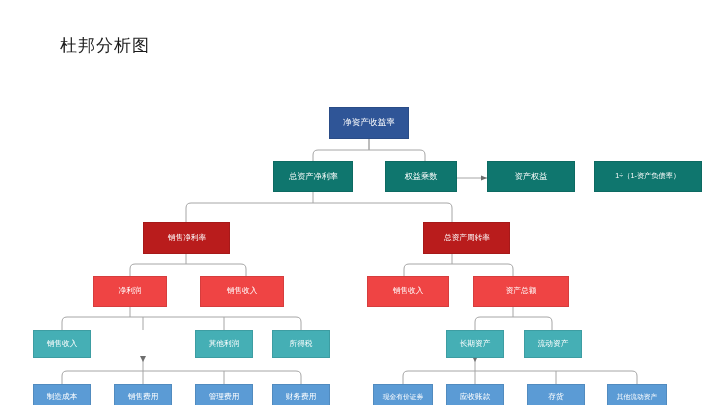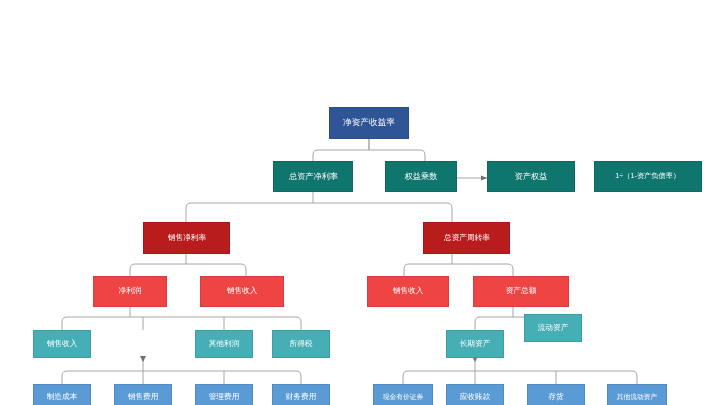--- a/index.html
+++ b/index.html
@@ -56,20 +56,21 @@
   .lvl-pink  { background: #ef4444; font-size: 8px; }
   .lvl-teal  { background: #45AFB5; font-size: 8px; }
   .lvl-blue  { background: #5B9BD5; font-size: 8px; }
   .node span { display: block; transform: scale(0.96); }
 </style>
 </head>
 <body>
 
 <div id="canvas">
 
+  <div id="title">杜邦分析图</div>
 
   <svg class="edges" viewBox="0 0 720 405">
     <g fill="none" stroke="#A6A6A6" stroke-width="1">
 
       <path d="M369,139 L369,150"></path>
       <path d="M313,171 L313,155 Q313,150 318,150 L420,150 Q425,150 425,155 L425,171"></path>
       <path d="M369,150 L369,139"></path>
 
       <path d="M457,178 L487,178"></path>
       <path d="M487,178 L481,175.5 L481,180.5 Z" fill="#6e6e6e" stroke="none"></path>
@@ -147,21 +148,21 @@
   </div>
   <div class="node lvl-teal" style="left:272px;top:330px;width:58px;height:28px;">
     <span>所得税</span>
   </div>
   <div class="node lvl-teal" style="left:195px;top:330px;width:58px;height:28px;">
     <span>其他利润</span>
   </div>
   <div class="node lvl-teal" style="left:446px;top:330px;width:58px;height:28px;">
     <span>长期资产</span>
   </div>
-  <div class="node lvl-teal" style="left:524px;top:314px;width:58px;height:28px;">
+  <div class="node lvl-teal" style="left:524px;top:330px;width:58px;height:28px;">
     <span>流动资产</span>
   </div>
 
   <div class="node lvl-blue" style="left:33px;top:384px;width:58px;height:26px;">
     <span>制造成本</span>
   </div>
   <div class="node lvl-blue" style="left:114px;top:384px;width:58px;height:26px;">
     <span>销售费用</span>
   </div>
   <div class="node lvl-blue" style="left:195px;top:384px;width:58px;height:26px;">

